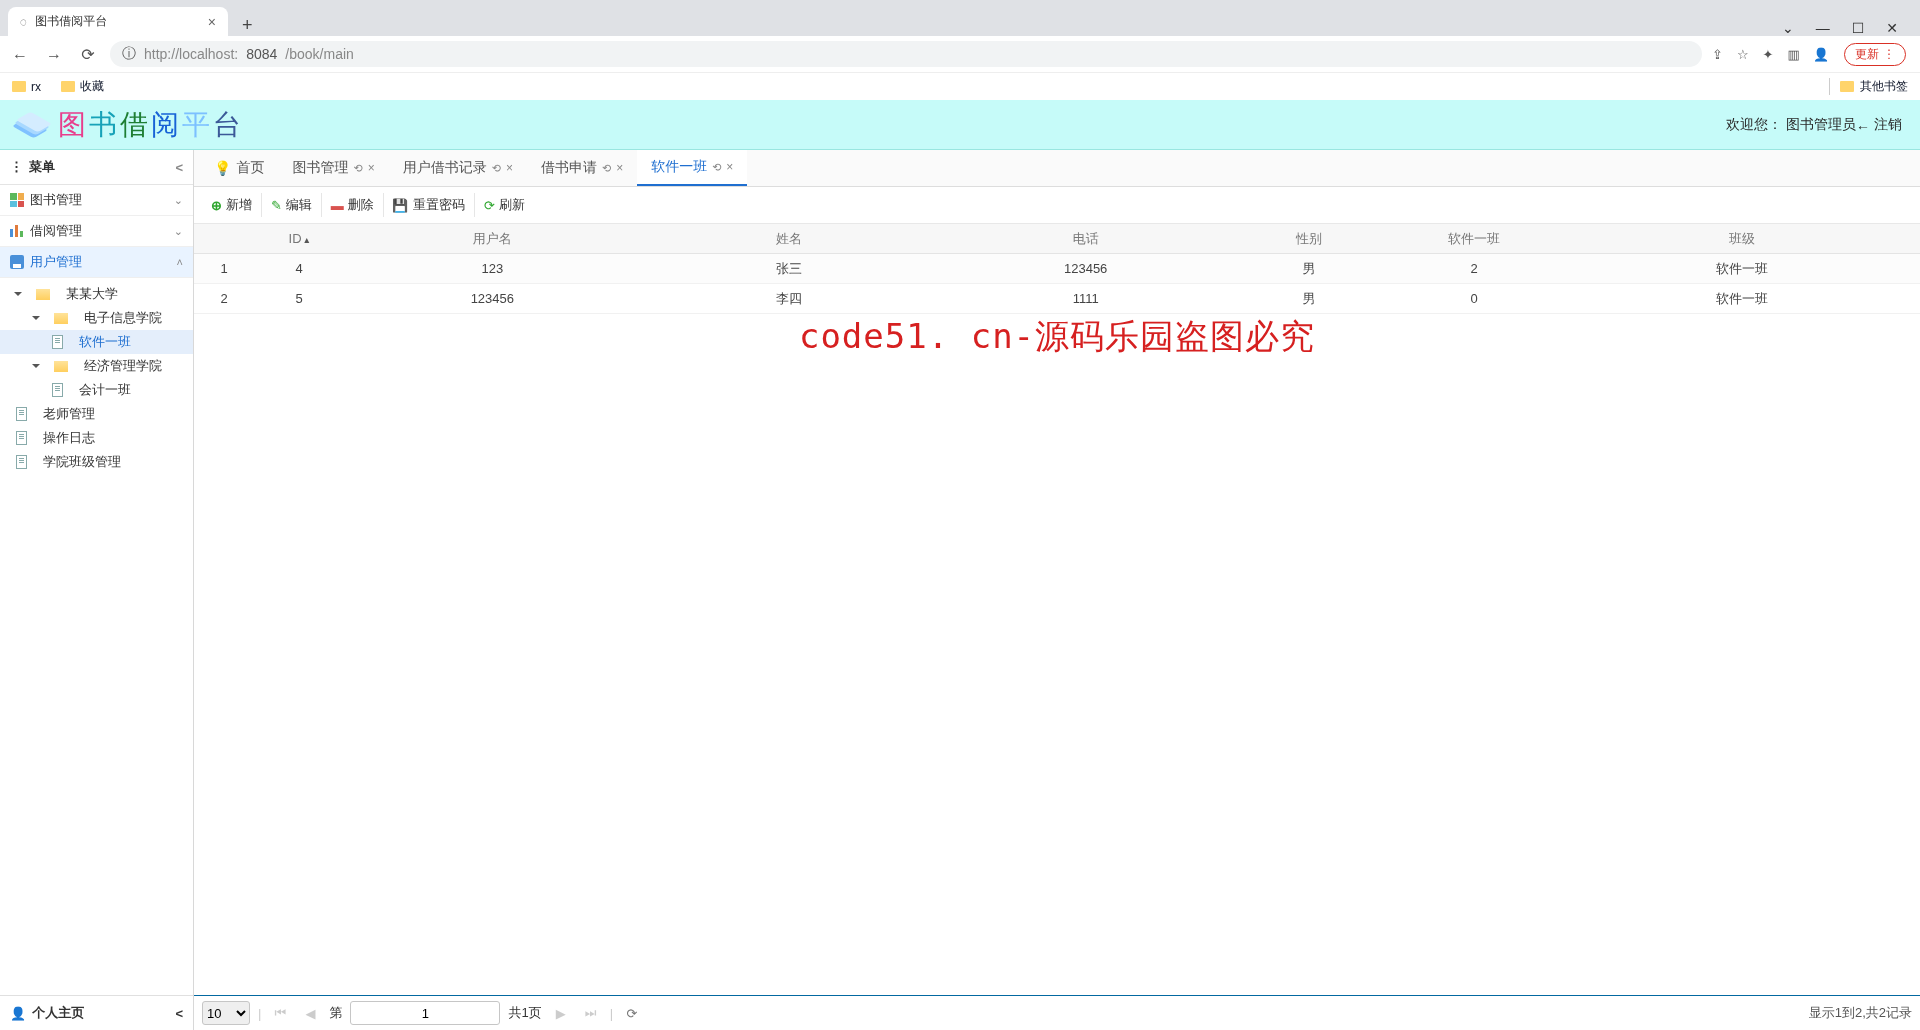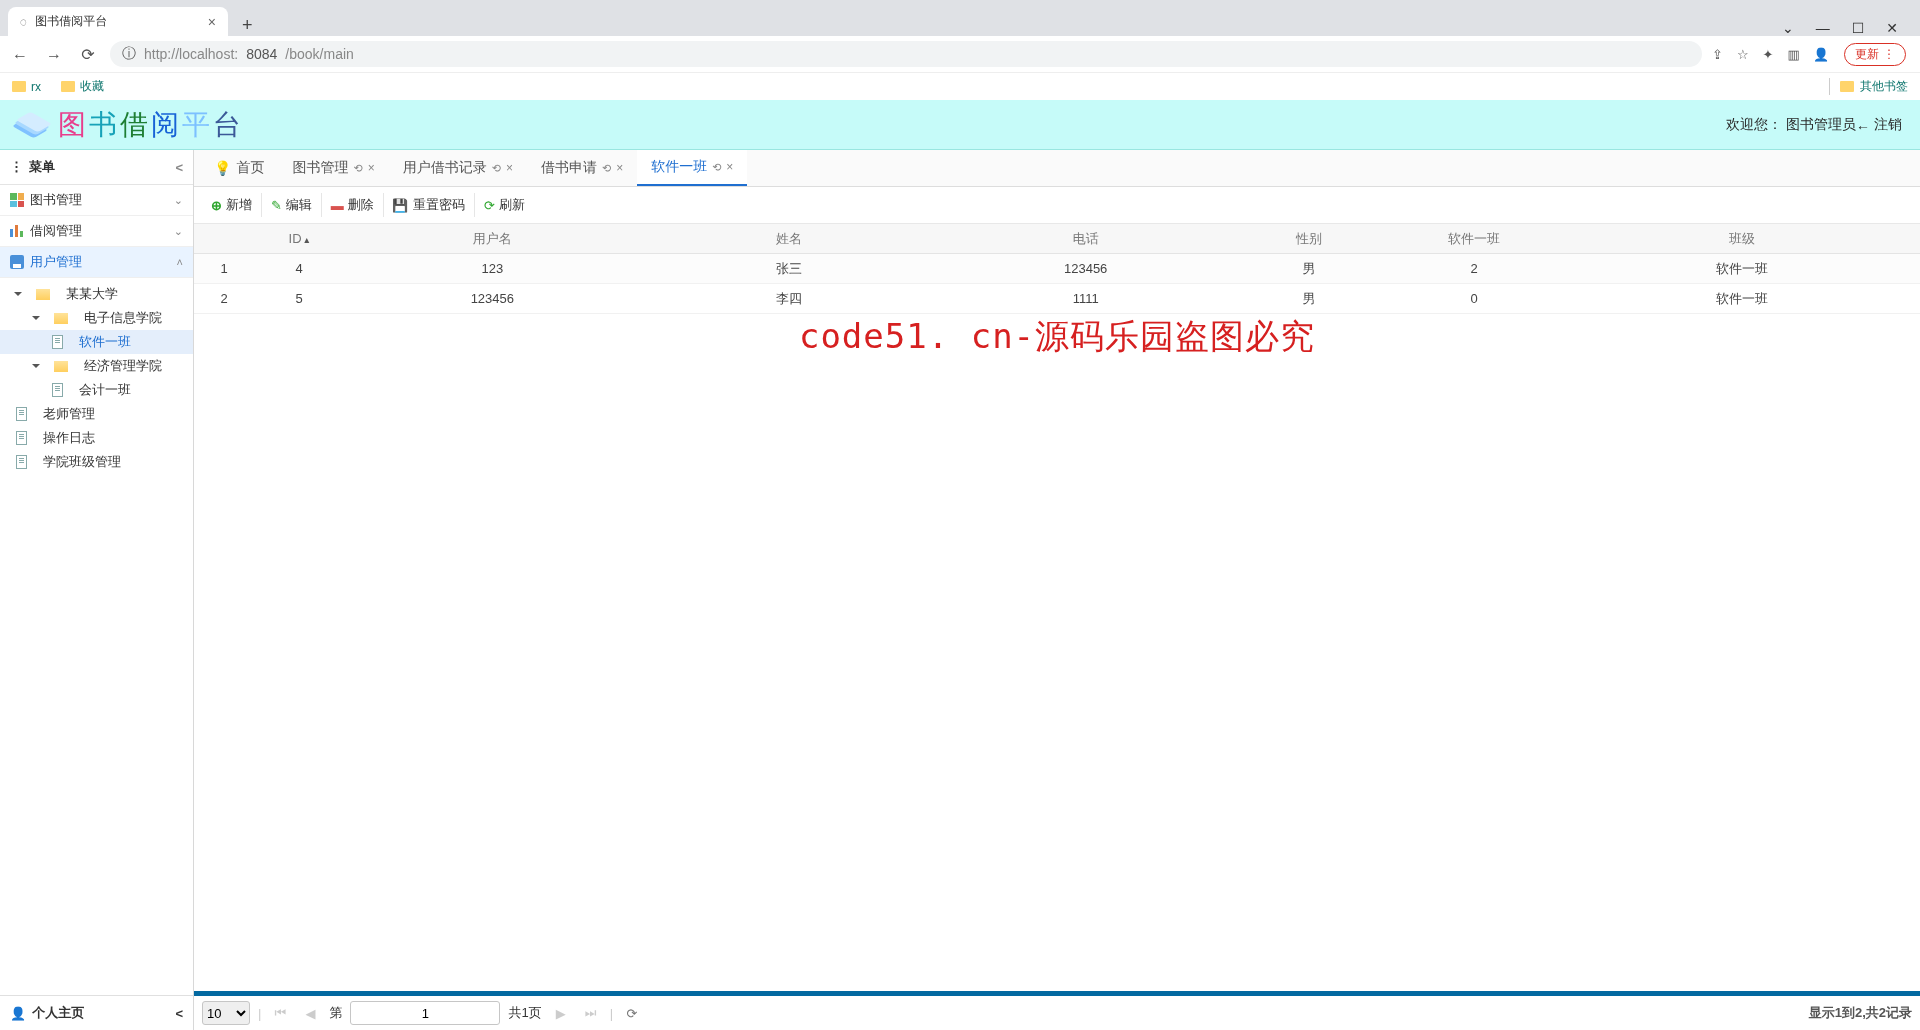--- a/index.html
+++ b/index.html
@@ -11,21 +11,21 @@
 .new-tab { margin-left: 14px; color: #444; font-size: 18px; cursor: pointer; }
 .win-controls { margin-left: auto; display: flex; gap: 22px; padding: 0 14px; color: #333; }
 .win-controls span { cursor: pointer; font-size: 14px; }
 .addr-bar { display: flex; align-items: center; background: #fff; height: 36px; padding: 0 8px; gap: 10px; }
 .nav-btn { width: 24px; text-align: center; color: #555; cursor: pointer; font-size: 16px; }
 .url-box { flex: 1; display: flex; align-items: center; gap: 8px; background: #f1f3f4; border-radius: 14px; padding: 4px 12px; font-size: 14px; color: #555; }
 .url-box .proto { color: #888; }
 .addr-right { display: flex; gap: 14px; align-items: center; color: #555; padding-right: 6px; }
 .update-btn { border: 1px solid #d93025; color: #d93025; border-radius: 14px; padding: 2px 10px; font-size: 12px; display: flex; align-items: center; gap: 4px; }
 .bookmarks-bar { display: flex; align-items: center; background: #fff; height: 28px; padding: 0 12px; gap: 20px; font-size: 12px; border-top: 1px solid #eee; }
-.bookmark-item { display: flex; align-items: center; gap: 5px; color: #0f766e; cursor: pointer; }
+.bookmark-item { display: flex; align-items: center; gap: 5px; color: #0f172a; cursor: pointer; }
 .folder-ico { width: 14px; height: 11px; background: #ffd46b; border-radius: 1px; display: inline-block; }
 .bm-right { margin-left: auto; display: flex; align-items: center; gap: 6px; border-left: 1px solid #ccc; padding-left: 10px; }
 .app { display: flex; flex-direction: column; height: calc(100vh - 100px); }
 .app-header { background: #c6fbf9; height: 50px; display: flex; align-items: center; padding: 0 18px; border-bottom: 1px solid #99e6e0; }
 .logo-stack { width: 28px; height: 22px; position: relative; margin-right: 12px; }
 .logo-stack::before, .logo-stack::after, .logo-stack span { content: ""; position: absolute; width: 24px; height: 16px; border-radius: 3px; transform: rotate(45deg) skew(-15deg,-15deg); }
 .logo-stack::before { background: #7fc1ff; top: 6px; left: 0; }
 .logo-stack span   { background: #a8d8ff; top: 3px; left: 2px; }
 .logo-stack::after  { background: #d4ecff; top: 0; left: 4px; }
 .app-title { font-size: 28px; font-family: KaiTi, "楷体", serif; letter-spacing: 3px; }
@@ -74,27 +74,27 @@
 .tbtn { display:flex; align-items:center; gap:4px; padding:3px 9px; cursor:pointer; border-right:1px solid #e6e6e6; }
 .tbtn:last-child{border-right:none;}
 .i-add{color:#2fa62f;font-weight:bold;} .i-edit{color:#2fa62f;} .i-del{color:#d9534f;} .i-save{color:#2f77c5;} .i-ref{color:#2fa62f;}
 .grid { flex:1; overflow:auto; position:relative; }
 .ghead, .grow { display:grid; grid-template-columns: 60px 90px 1fr 1fr 1fr 150px 180px 1.2fr; align-items:center; text-align:center; }
 .ghead { background:#f7f7f7; color:#777; border-bottom:1px solid #e4e4e4; height:30px; }
 .ghead .sort::after{content:" ▴"; font-size:10px; color:#555;}
 .grow { height:30px; border-bottom:1px solid #f1f1f1; color:#444; }
 .grow:nth-child(odd){background:#fcfcfc;}
 .watermark { position:absolute; top:90px; left:0; right:0; text-align:center; font-family:"SimSun","STSong",monospace; font-size:34px; color:#d62020; letter-spacing:1px; pointer-events:none; }
-.pager { display:flex; align-items:center; padding:5px 8px; border-top:5px solid #0369a1; gap:8px; font-size:13px; }
+.pager { display:flex; align-items:center; padding:5px 8px; border-top:1px solid #0369a1; gap:8px; font-size:13px; }
 .pager select, .pager input { border:1px solid #c6c6c6; border-radius:3px; height:24px; font-size:13px; }
 .pager select { width:48px; }
 .pager input { width:150px; text-align:center; }
 .pbtn { width:22px; height:22px; display:flex; align-items:center; justify-content:center; color:#777; cursor:pointer; }
 .pbtn.dis { color:#ccc; cursor:default; }
-.pager .status { margin-left:auto; color:#555;font-weight:bold; }
+.pager .status { margin-left:auto; color:#555; }
 .divider{color:#ccc;}
 .dots{display:inline-block;line-height:0.4;}
 </style>
 </head>
 <body>
 
 <div class="browser-chrome">
   <div class="tab-strip">
     <div class="browser-tab">
       <span>◌</span>

